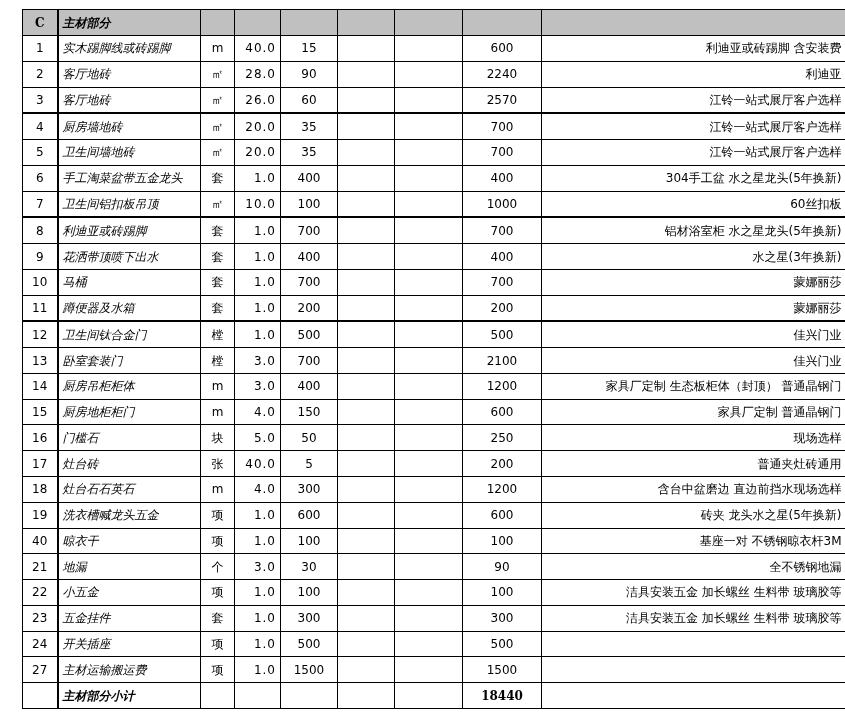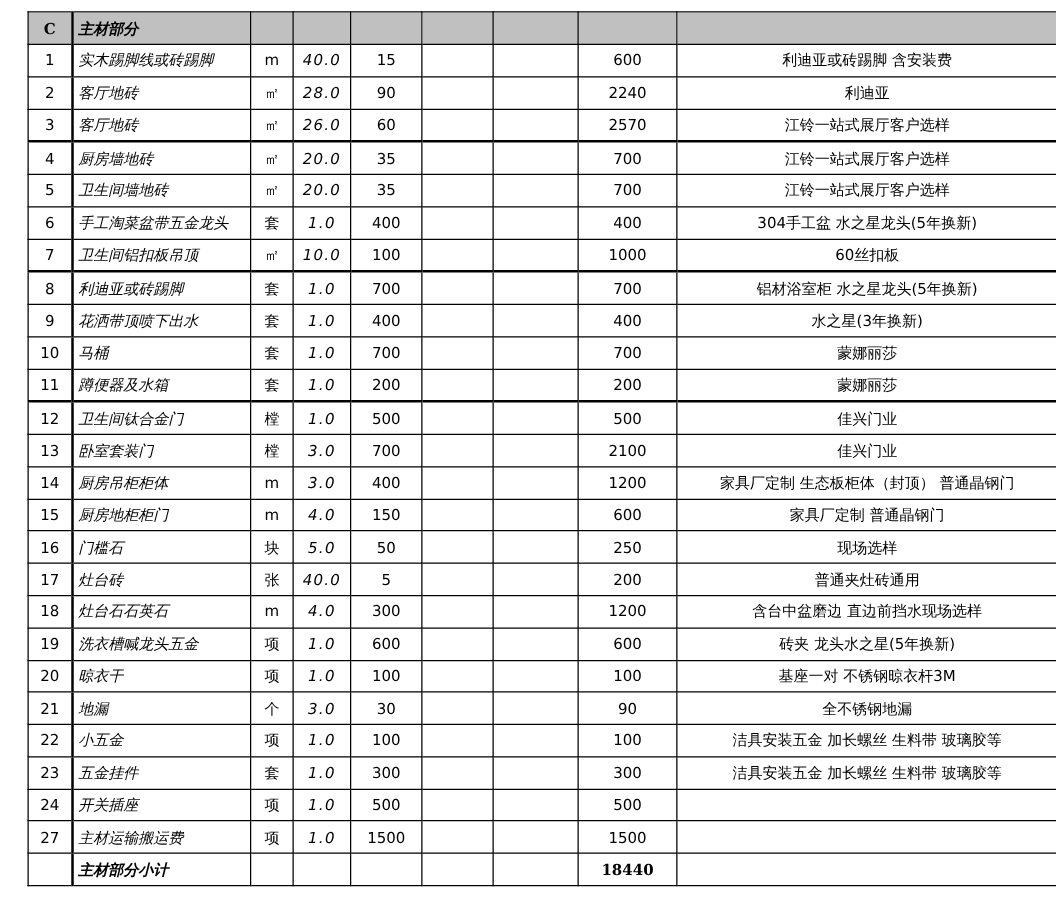--- a/index.html
+++ b/index.html
@@ -14,24 +14,24 @@
     border: 1px solid #000;
     height: 24.77px; padding: 0 4px;
     font-size: 12px; line-height: 1; white-space: nowrap; overflow: hidden;
     vertical-align: middle;
   }
   table.sheet tr.hdr td { background: #c0c0c0; height: 25px; }
   table.sheet td.last { border-right: none; }
   td.c-no { text-align: center; }
   td.c-name { border-left: 2px solid #000 !important; text-align: left; padding-left: 4px; font-style: italic; }
   td.c-unit { text-align: center; font-size: 12px; }
-  td.c-qty { text-align: center; padding-left: 6px; letter-spacing: 1px; font-style: italic; }
+  td.c-qty { text-align: right; padding-left: 6px; letter-spacing: 1px; }
   td.c-price { text-align: center; padding-right: 12px; }
   td.c-total { text-align: center; }
-  td.c-note { text-align: center; padding-left: 3px; font-size: 12px; }
+  td.c-note { text-align: right; padding-left: 3px; font-size: 12px; }
   tr.thick-top td { border-top: 2px solid #000; }
   .serif-bold { font-family: "DejaVu Serif", "Liberation Serif", serif; font-weight: bold; }
   .bold { font-weight: bold; }
   td.sub-label { font-weight: bold; }
 </style>
 </head>
 <body>
 
 <table class="sheet">
   <colgroup>
@@ -260,21 +260,21 @@
         <td class="c-name">洗衣槽喊龙头五金</td>
         <td class="c-unit">项</td>
         <td class="c-qty">1.0</td>
         <td class="c-price">600</td>
         <td></td>
         <td></td>
         <td class="c-total">600</td>
         <td class="c-note last">砖夹  龙头水之星(5年换新)</td>
       </tr>
       <tr>
-        <td class="c-no">20</td>
+        <td class="c-no">40</td>
         <td class="c-name">晾衣干</td>
         <td class="c-unit">项</td>
         <td class="c-qty">1.0</td>
         <td class="c-price">100</td>
         <td></td>
         <td></td>
         <td class="c-total">100</td>
         <td class="c-note last">基座一对  不锈钢晾衣杆3M</td>
       </tr>
       <tr>

